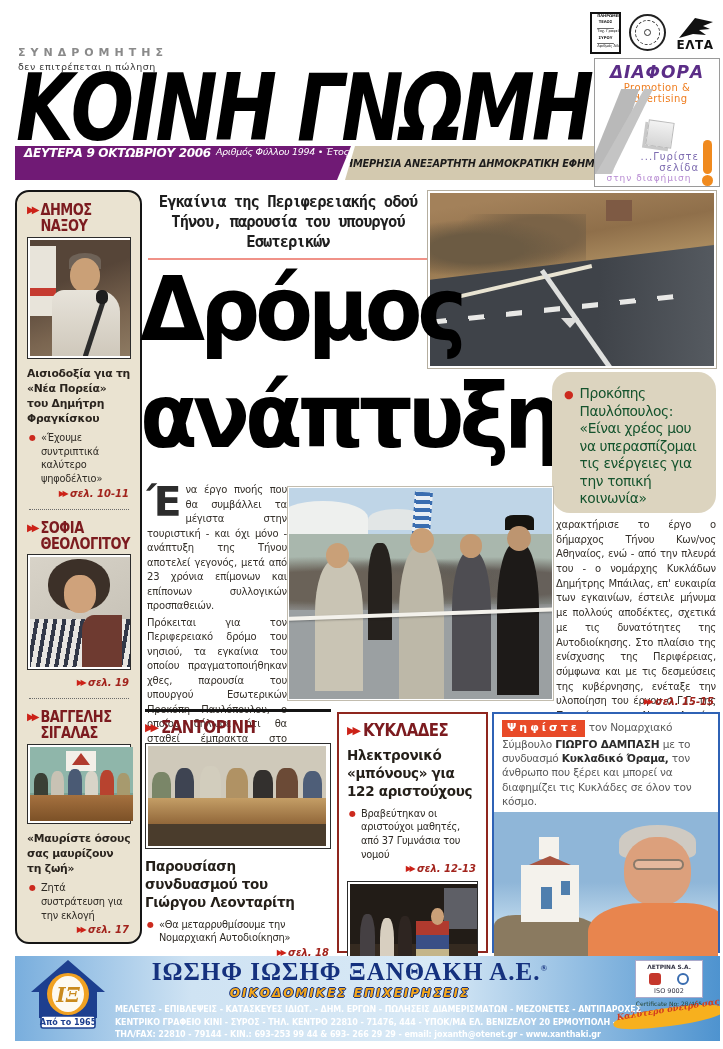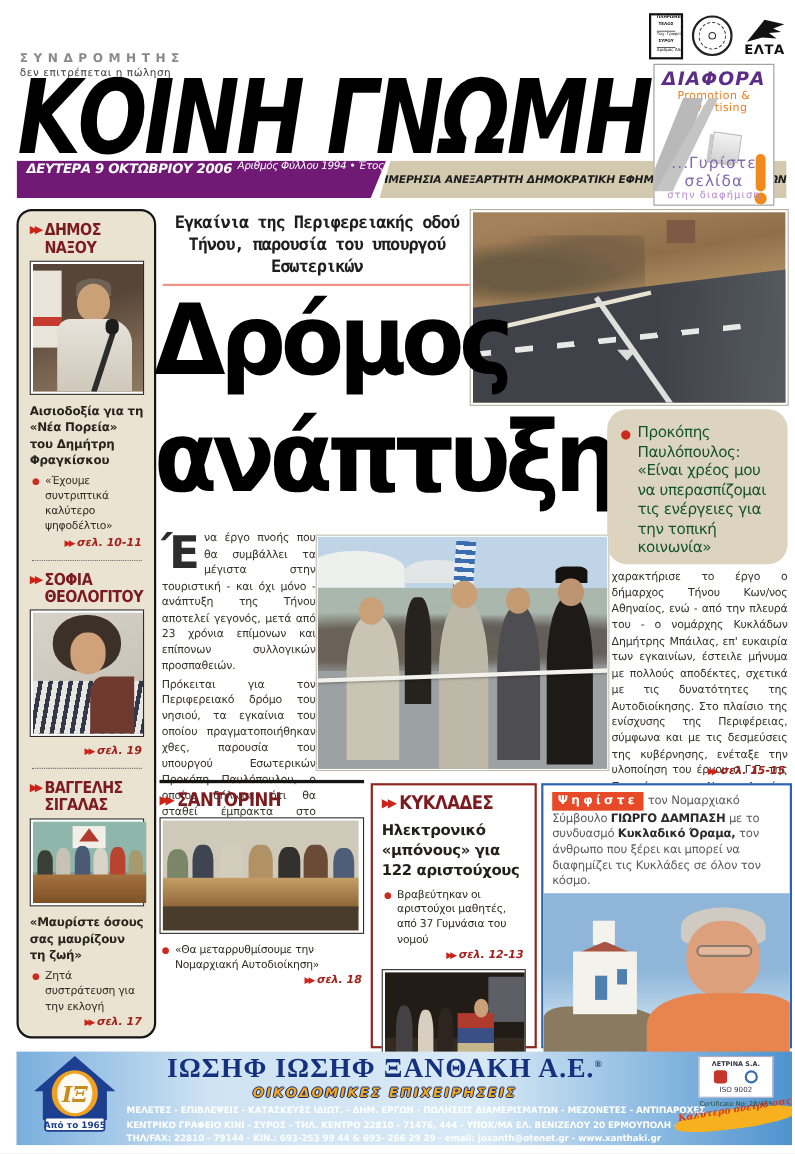--- a/index.html
+++ b/index.html
@@ -29,30 +29,30 @@
   .masthead .title { font-size:73px; font-weight:bold; font-style:italic; color:#000; letter-spacing:-3px; transform:scale(1.02,1.28); transform-origin:left top; white-space:nowrap; line-height:100px; }
 
   .datebar { position:absolute; left:15px; top:146px; width:579px; height:34px; display:flex; }
   .datebar .blue { position:relative; width:336px; height:100%; background:#701a75; clip-path:polygon(0 0,100% 0,calc(100% - 14px) 100%,0 100%); color:#fff; display:flex; align-items:flex-start; padding-left:9px; white-space:nowrap; }
   .datebar .blue .d1 { font-size:12px; font-weight:bold; font-style:italic; letter-spacing:-.3px; }
   .datebar .blue .d2 { font-size:9.5px; font-style:italic; margin-left:5px; letter-spacing:-.3px; }
   .datebar .beige { flex:1; height:100%; background:#d3c9af; margin-left:-6px; clip-path:polygon(10px 0,100% 0,100% 100%,0 100%); display:flex; align-items:center; justify-content:center; }
   .datebar .beige .t { font-size:9.8px; font-weight:bold; font-style:italic; color:#1c1c1c; letter-spacing:-.2px; white-space:nowrap; }
 
   
-  .diafora { position:absolute; left:594px; top:58px; width:110px; height:129px; border:1px solid #9a9a9a; background:#fff; overflow:hidden; }
+  .diafora { position:absolute; left:594px; top:58px; width:126px; height:129px; border:1px solid #9a9a9a; background:#fff; overflow:hidden; }
   .diafora .brand { font-size:17px; font-weight:bold; font-style:italic; color:#5b2d87; text-align:center; letter-spacing:1px; margin-top:3px; }
   .diafora .sub { font-size:10px; color:#ef7d1f; text-align:center; letter-spacing:.4px; }
   .diafora .road { position:absolute; left:-8px; top:30px; width:90px; height:85px; background:linear-gradient(115deg,#b9b9b9 0 46%,#dcdcdc 46% 55%,transparent 55%); clip-path:polygon(0 100%,38% 0,58% 0,28% 100%); }
   .diafora .road2 { position:absolute; left:-8px; top:30px; width:110px; height:85px; background:#c4c4c4; clip-path:polygon(8% 100%,52% 0,60% 0,22% 100%); }
   .diafora .cube { position:absolute; left:52px; top:62px; width:26px; height:26px; background:linear-gradient(#f2f2f2,#d5d5d5); border:1px solid #bbb; transform:rotate(8deg); box-shadow:-3px 3px 0 #c9c9c9; }
   .diafora .excl { position:absolute; right:7px; bottom:12px; width:9px; height:34px; background:#f08a1e; border-radius:5px; }
   .diafora .excl::after { content:""; position:absolute; left:-1px; bottom:-12px; width:11px; height:11px; background:#f08a1e; border-radius:50%; }
   .diafora .cta { position:absolute; left:4px; bottom:3px; width:100px; text-align:center; }
-  .diafora .cta .c1 { font-size:14px; color:#7d6bb0; letter-spacing:1px; }
+  .diafora .cta .c1 { font-size:10px; color:#7d6bb0; letter-spacing:1px;text-align:right; }
   .diafora .cta .c2 { font-size:9px; color:#b78ad2; letter-spacing:1px; }
 
   
   .sidebar { position:absolute; left:15px; top:190px; width:127px; height:754px; background:#eae3d1; border:2px solid #151515; border-radius:14px; padding:10px 9px 6px 10px; }
   .sec-head { display:flex; align-items:flex-start; margin-bottom:6px; }
   .sec-head .arr { color:#cc2218; font-size:10px; line-height:1.5; letter-spacing:-3px; margin-right:4px; flex:none; }
   .sec-head .txt { font-size:13px; font-weight:bold; color:#7c1b1f; letter-spacing:-.5px; line-height:1.1; transform:scaleY(1.15); transform-origin:left top; }
   .sb-photo { border:1px solid #2b2b2b; background:#fff; padding:2px; margin:2px 0 7px 0; }
   .sb-photo .img { position:relative; overflow:hidden; }
   .sb-title { font-size:10.8px; font-weight:bold; color:#2a241e; line-height:1.4; margin-bottom:5px; letter-spacing:-.2px; }
@@ -399,20 +399,21 @@
         <div class="art f2"></div>
         <div class="art f3"></div>
         <div class="art f4"></div>
         <div class="art f5"></div>
         <div class="art f6"></div>
         <div class="art f7"></div>
         <div class="art table"></div>
         <div class="art front"></div>
       </div>
     </div>
+    <div class="title">Παρουσίαση συνδυασμού του Γιώργου Λεονταρίτη</div>
     <div class="bullet-row">
       <span class="dot">●</span>
       <span class="btxt">«Θα μεταρρυθμίσουμε την Νομαρχιακή Αυτοδιοίκηση»</span>
     </div>
     <div class="pageref">
       <span class="arr">▶▶</span>
       <span class="t">σελ. 18</span>
     </div>
   </div>
 

